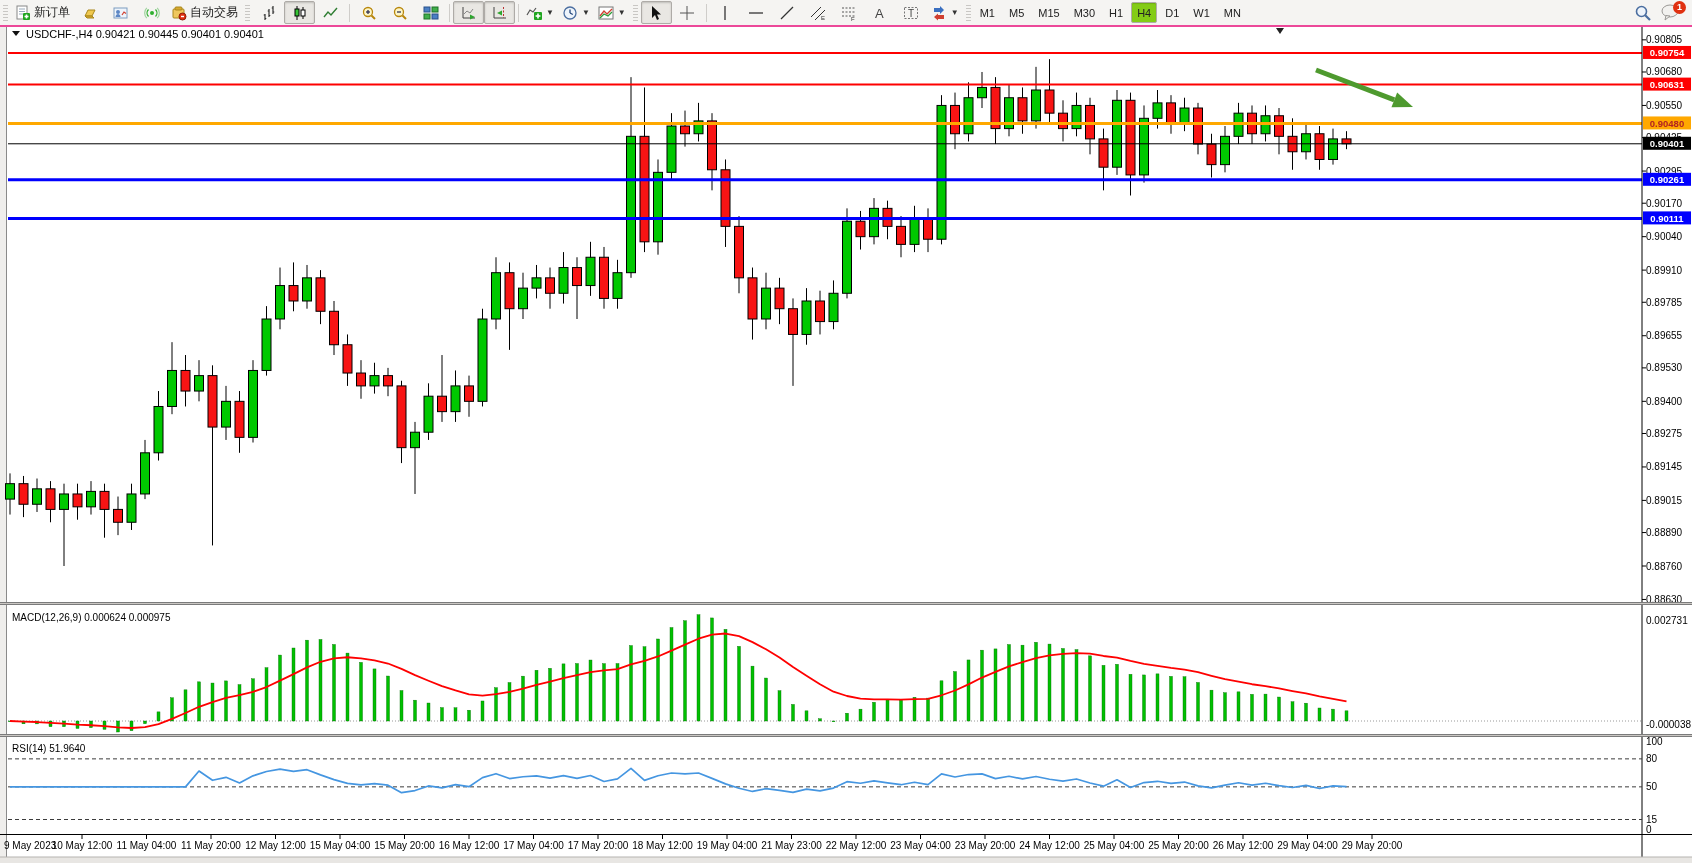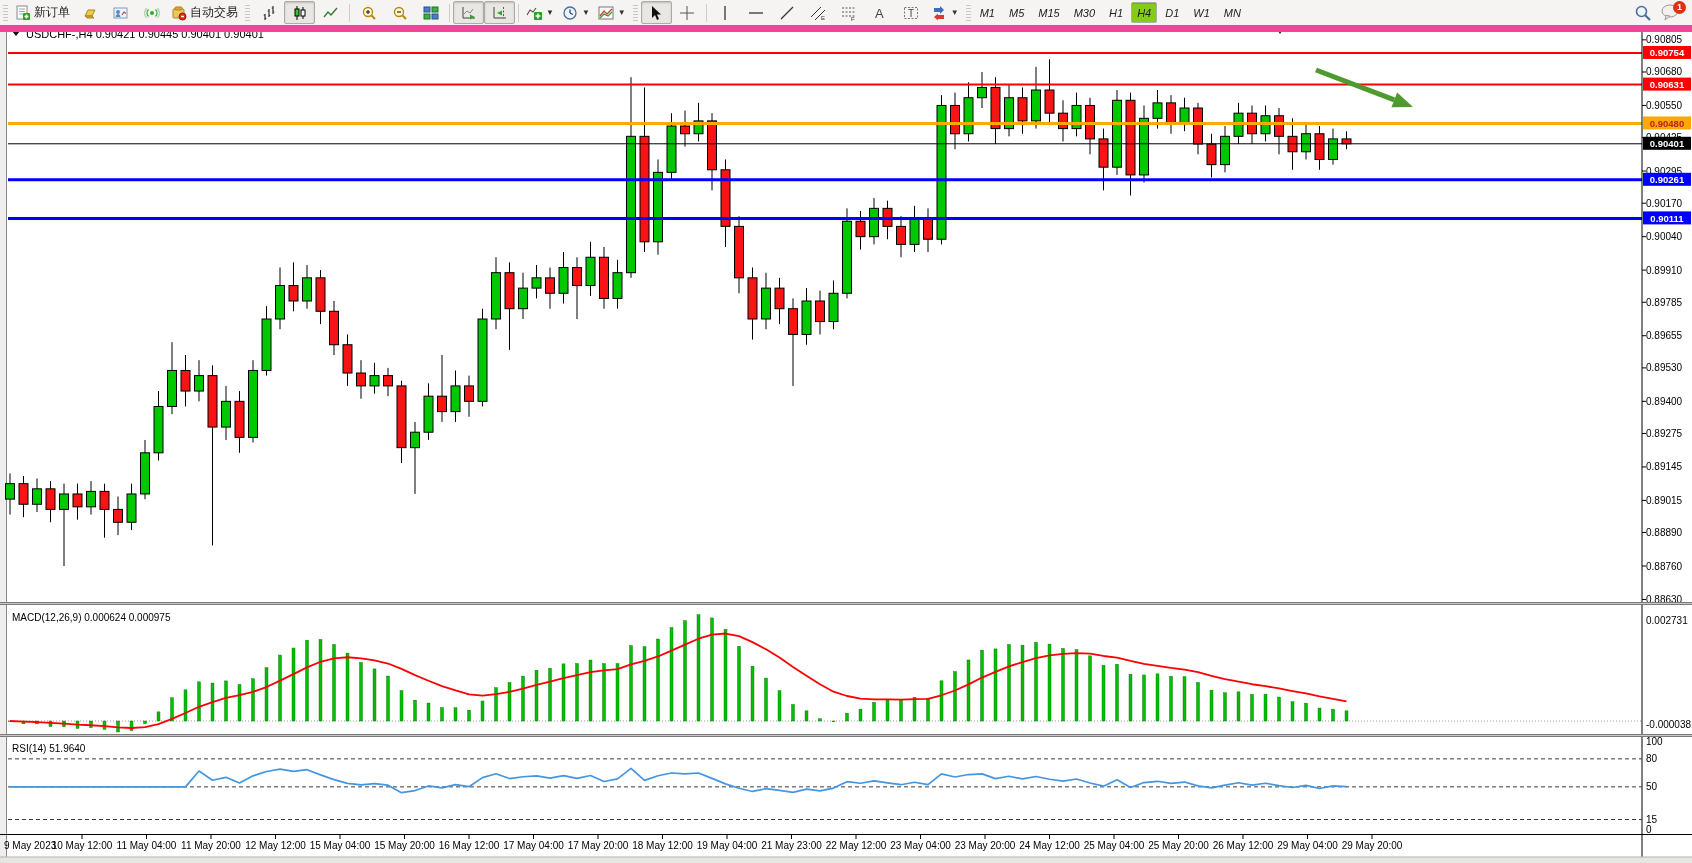--- a/index.html
+++ b/index.html
@@ -1,29 +1,29 @@
 <!DOCTYPE html>
 <html><head>
 <meta charset="utf-8">
 <style>
   html,body{margin:0;padding:0;width:1692px;height:863px;overflow:hidden;
     font-family:"Liberation Sans",sans-serif;background:#efeeec;}
   
   .toolbar{position:absolute;top:0;left:0;width:1692px;height:25px;background:#f5f4f2;
-    border-bottom:7px solid #ec4899;display:flex;align-items:center;z-index:5;}
+    border-bottom:2px solid #ec4899;display:flex;align-items:center;z-index:5;}
   .tb-handle{width:5px;height:16px;margin:0 3px;
     background:repeating-linear-gradient(0deg,#c9c7c4 0 1px,transparent 1px 3px);}
   .tb-sep{width:1px;height:18px;background:#cfcdca;margin:0 3px;}
   .tb-btn{height:21px;min-width:23px;display:flex;align-items:center;justify-content:center;
     gap:3px;padding:0 3px;border:1px solid transparent;border-radius:2px;font-size:12px;color:#1c1c1c;
     cursor:default;white-space:nowrap;}
   .tb-btn.active{background:#e9e7e3;border-color:#aeaba7;box-shadow:inset 0 1px 2px rgba(0,0,0,.18);}
   .tb-btn .caret{font-size:8px;color:#333;margin-left:1px;}
   .tf-btn{height:19px;padding:0 5px;font-size:11px;color:#222;border:1px solid transparent;border-radius:2px;
-    display:flex;align-items:center;font-style:italic;}
+    display:flex;align-items:center;}
   .tf-btn.active{background:#84cc16;border-color:#b0ada9;box-shadow:inset 0 1px 1px rgba(0,0,0,.15);}
   .tb-right{margin-left:auto;display:flex;align-items:center;padding-right:10px;gap:8px;}
   .chat-wrap{position:relative;width:22px;height:20px;}
   .chat-badge{position:absolute;top:-2px;right:-4px;background:#e03010;color:#fff;border-radius:50%;
     width:13px;height:13px;font-size:9px;font-weight:bold;display:flex;align-items:center;justify-content:center;}
   
   #chart{position:absolute;top:0;left:0;z-index:1;}
   svg text{font-family:"Liberation Sans",sans-serif;}
 </style>
 </head>

